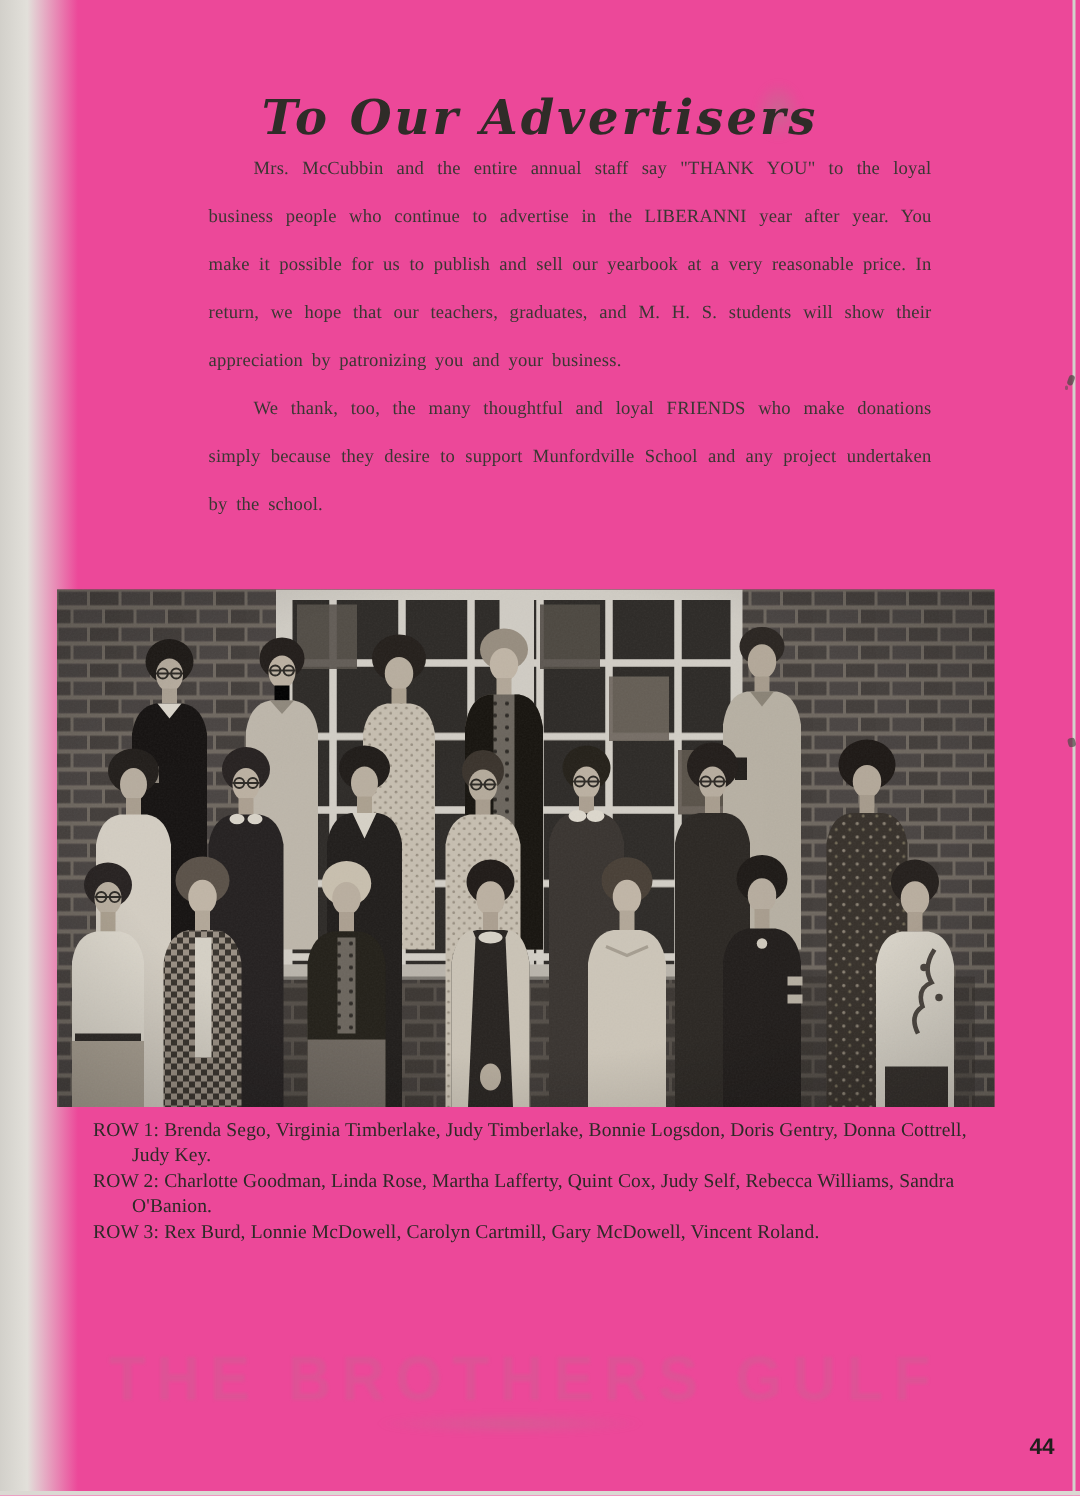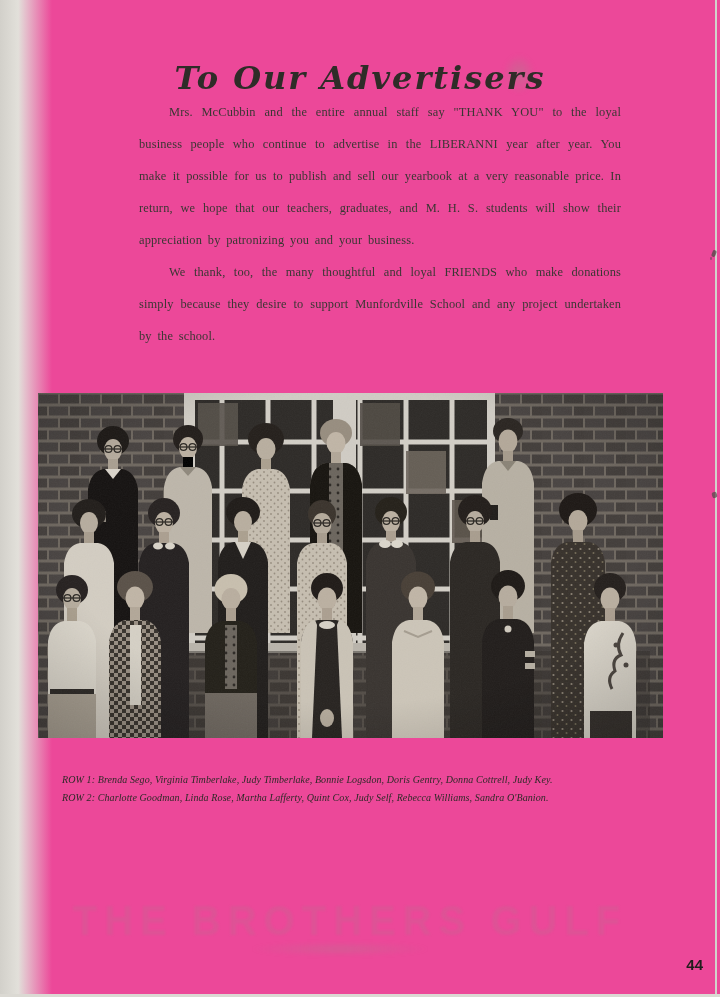--- a/index.html
+++ b/index.html
@@ -58,23 +58,23 @@
 
   
   .photo{
     position:absolute;left:38px;top:393px;width:625px;height:345px;
     background:#4a4440;
   }
   .photo svg{display:block;}
 
   
   .caption{
-    position:absolute;left:62px;top:772px;width:600px;
-    font-size:10px;line-height:16.5px;
-    color:#2d2a27;letter-spacing:.1px;font-style:italic;
+    position:absolute;left:62px;top:745px;width:600px;
+    font-size:13px;line-height:16.5px;
+    color:#2d2a27;letter-spacing:.1px;
   }
   .caption p{margin:0 0 1px 0;padding-left:26px;text-indent:-26px;}
   .cap-label{white-space:nowrap;}
 
   
   .ghost{
     position:absolute;left:70px;top:898px;width:560px;
     text-align:center;
     font-family:"Liberation Sans", sans-serif;
     font-weight:bold;font-size:40px;letter-spacing:7px;
@@ -378,20 +378,21 @@
       </g>
 
       <rect width="625" height="345" fill="url(#vig)"></rect>
       <rect width="625" height="345" filter="url(#grain)" opacity="0.06"></rect>
     </svg>
   </div>
 
   <div class="caption">
     <p><span class="cap-label">ROW 1:</span> <span>Brenda Sego, Virginia Timberlake, Judy Timberlake, Bonnie Logsdon, Doris Gentry, Donna Cottrell, Judy Key.</span></p>
     <p><span class="cap-label">ROW 2:</span> <span>Charlotte Goodman, Linda Rose, Martha Lafferty, Quint Cox, Judy Self, Rebecca Williams, Sandra O'Banion.</span></p>
+    <p><span class="cap-label">ROW 3:</span> <span>Rex Burd, Lonnie McDowell, Carolyn Cartmill, Gary McDowell, Vincent Roland.</span></p>
   </div>
 
   <div class="ghost">THE BROTHERS GULF</div>
   <div class="ghost-smudge"></div>
 
   <div class="page-number">44</div>
 
   <div class="right-edge-line"></div>
   <div class="bottom-edge"></div>
   <div class="speck speck1"></div>

